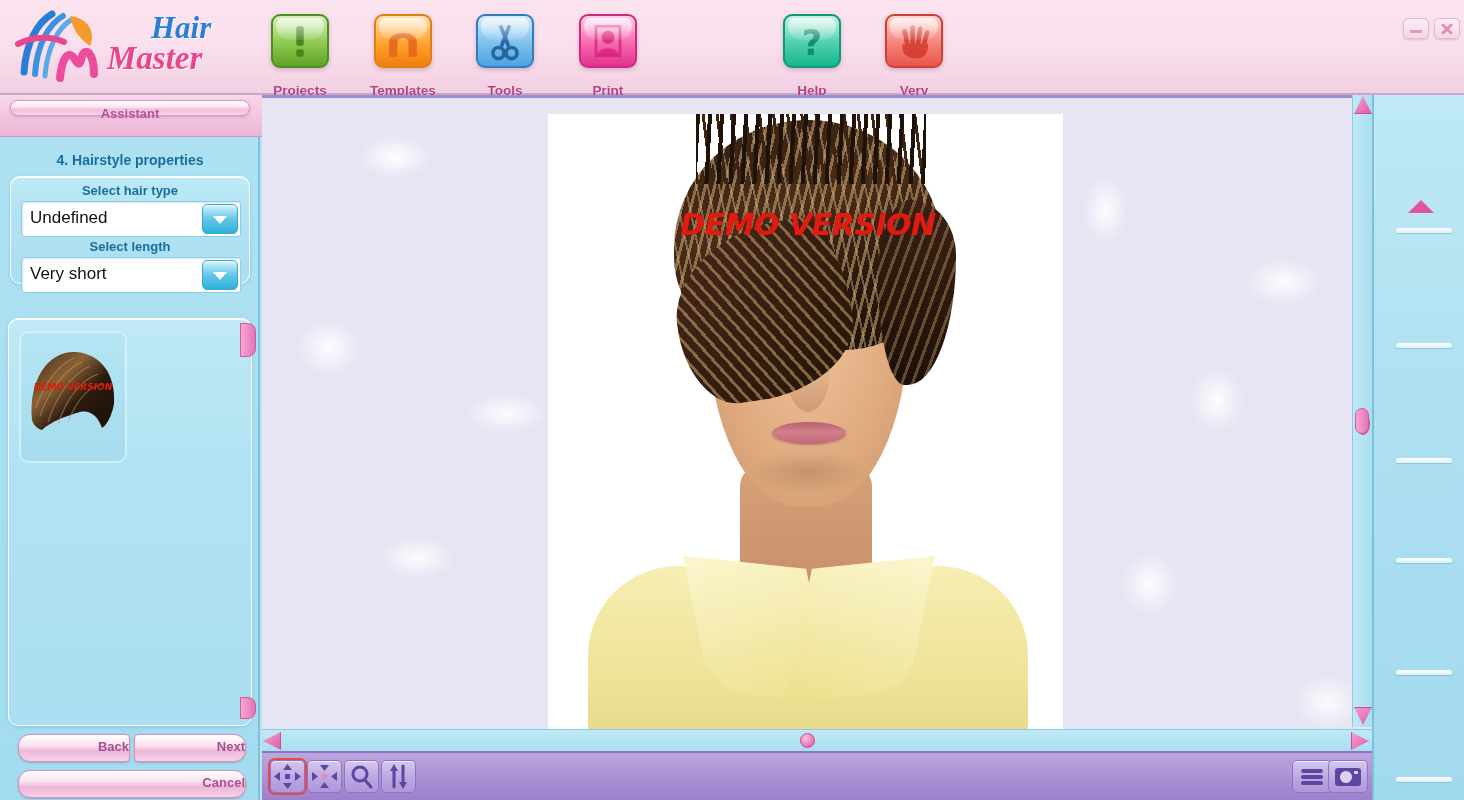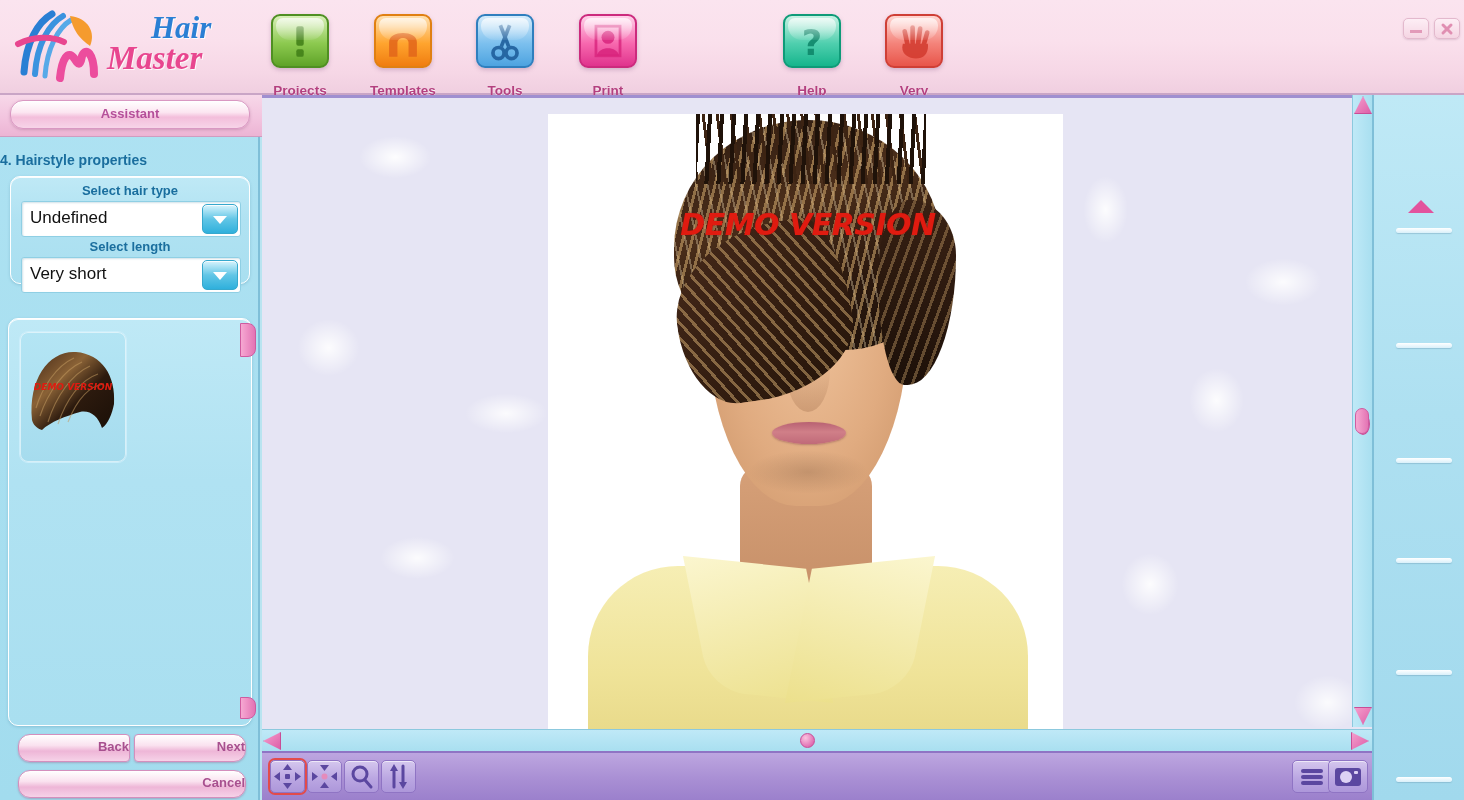--- a/index.html
+++ b/index.html
@@ -80,32 +80,32 @@
     position: absolute; left: 0; top: 95px; width: 260px; height: 705px;
     background: linear-gradient(180deg,#aee2f2,#a8dff0 50%,#a2dcee);
     border-right: 2px solid #7fbfd8;
   }
   #assistant-bar {
     position: absolute; left: 0; top: 95px; width: 262px; height: 42px;
     background: linear-gradient(180deg,#f7d8e9,#f2c3de 60%,#ecb4d4);
     border-bottom: 1px solid #cf9cc0;
   }
   #assistant-btn {
-    position: absolute; left: 10px; top: 5px; width: 240px; height: 29px;
+    position: absolute; left: 10px; top: 5px; width: 240px; height: 16px;
     border-radius: 13px;
     background: linear-gradient(180deg,#ffffff 0%,#fce6f1 42%,#f3bedb 60%,#f7d4e8 100%);
     border: 1px solid #d998c2;
     box-shadow: 0 1px 3px rgba(150,90,130,.35), inset 0 1px 0 #fff;
     text-align: center; line-height: 26px;
     font-size: 13px; font-weight: bold; color: #b5509a;
     cursor: pointer;
   }
   #step-title {
     position: absolute; left: 0; top: 152px; width: 260px;
-    font-size: 14px; font-weight: bold; color: #1a6e9e;
+    text-align: center; font-size: 14px; font-weight: bold; color: #1a6e9e;
   }
   .panel {
     position: absolute;
     border-radius: 10px;
     background: linear-gradient(180deg,#bfe9f6,#b0e2f2 40%,#a9dff0);
     border: 1px solid #ffffff;
     box-shadow: inset 0 1px 0 rgba(255,255,255,.9), 0 1px 3px rgba(80,140,170,.35);
   }
   #props-panel { left: 10px; top: 176px; width: 240px; height: 108px; }
   #list-panel  { left: 8px;  top: 318px; width: 244px; height: 408px; }

